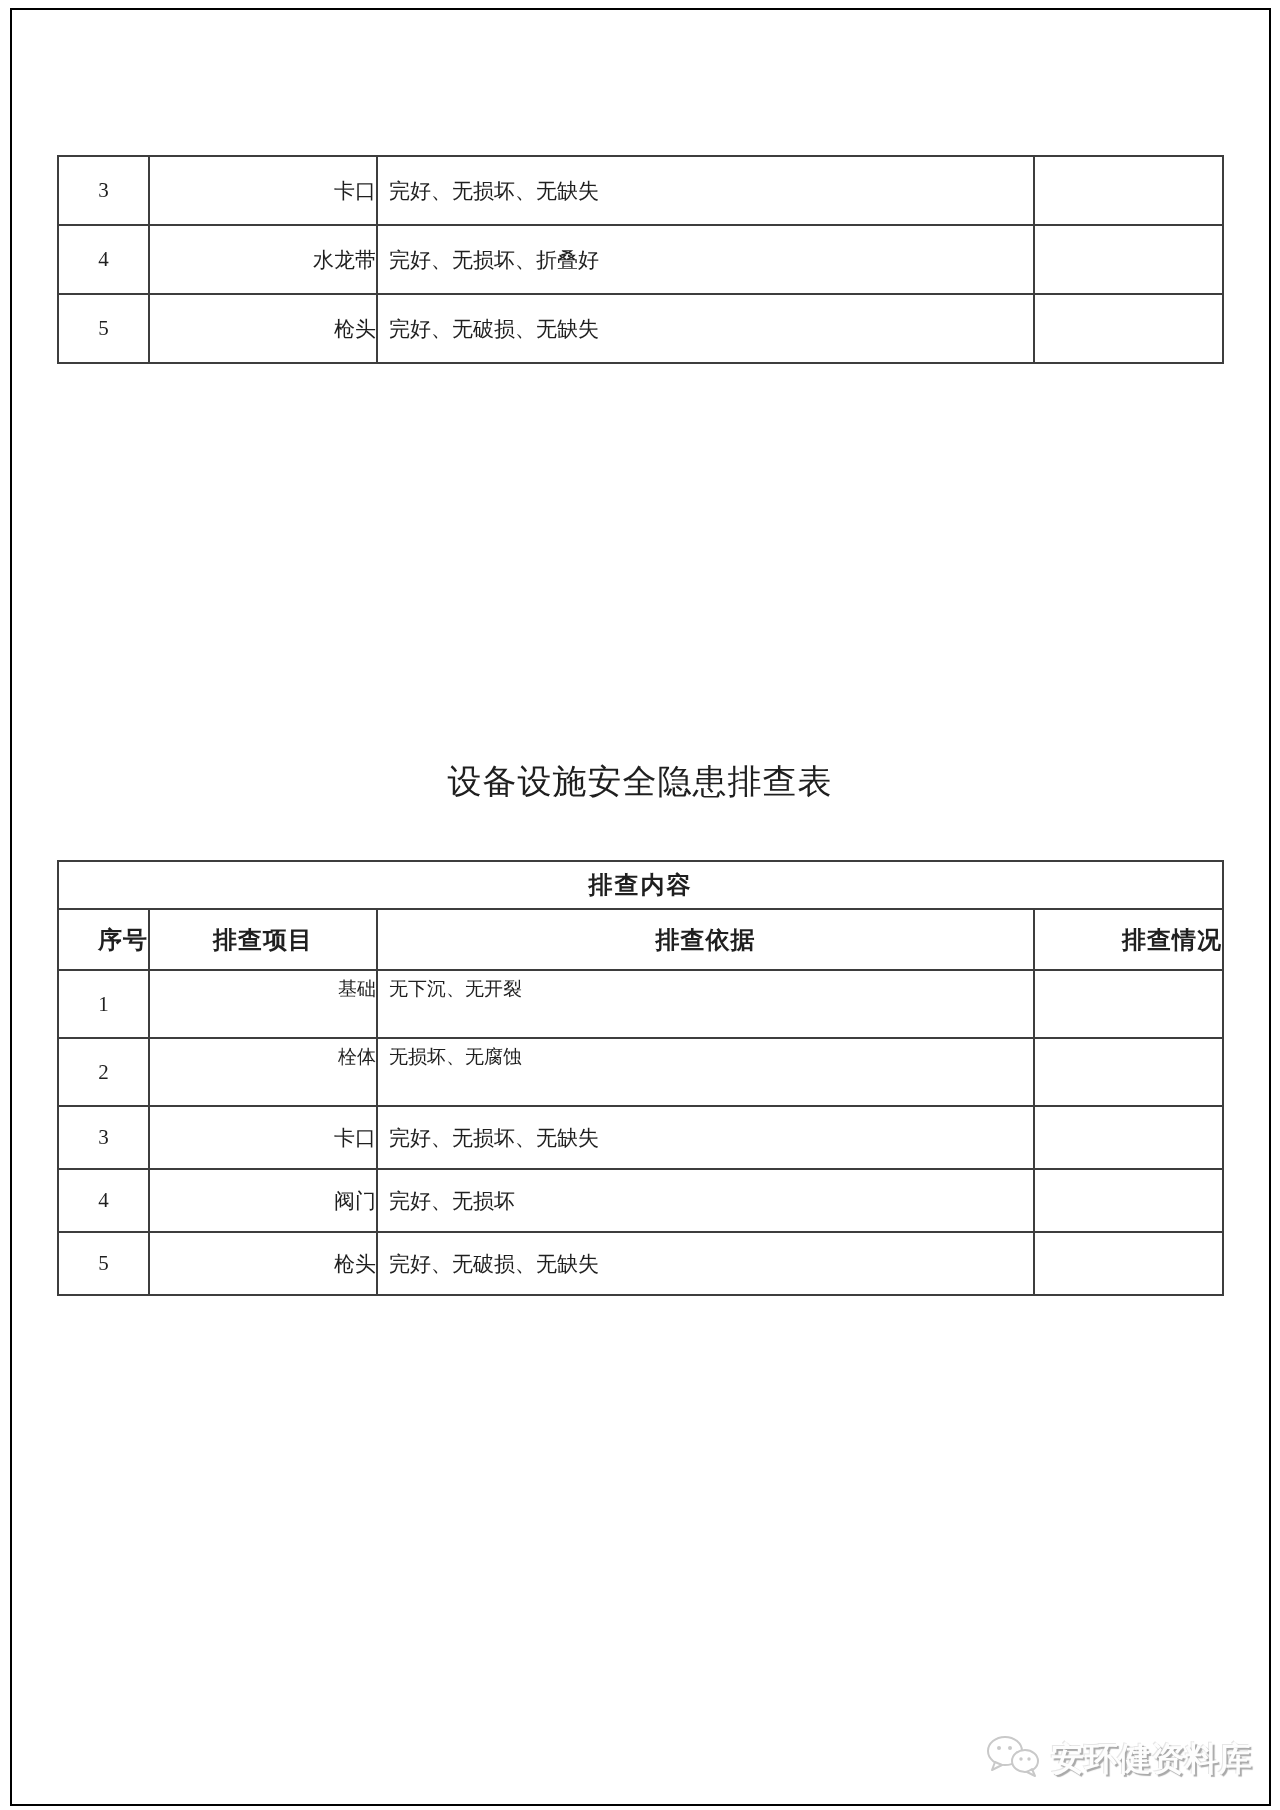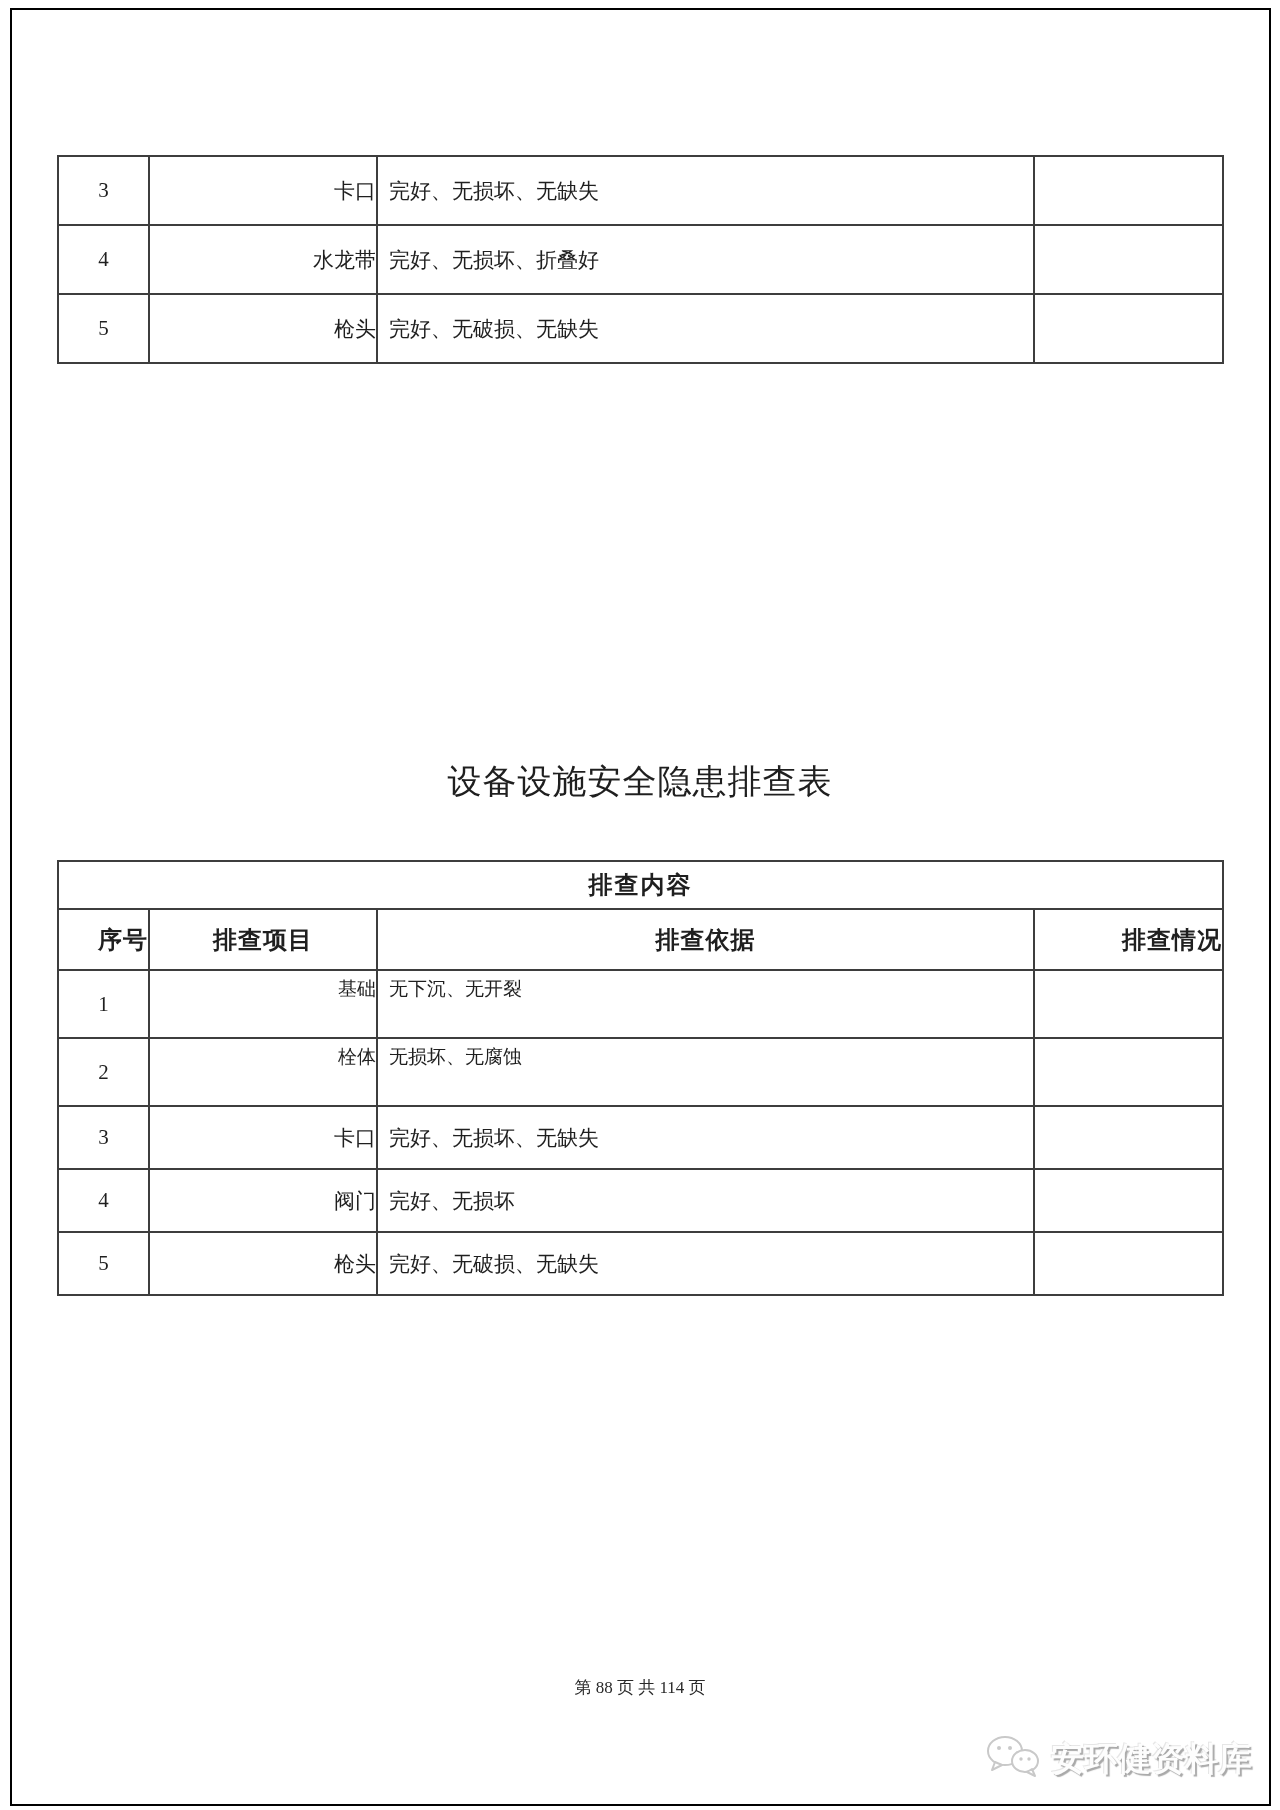--- a/index.html
+++ b/index.html
@@ -191,21 +191,20 @@
         </tr>
         <tr>
           <td class="col-num">5</td>
           <td class="col-item">枪头</td>
           <td class="col-basis">完好、无破损、无缺失</td>
           <td class="col-status"></td>
         </tr>
       </tbody>
   </table>
 
-  <div class="page-footer">第 88 页 共 114 页</div>
 
   <div class="watermark">
     <span>
       <svg width="58" height="46" viewBox="0 0 58 46">
         <g fill="#ffffff" stroke="#c9c9c9" stroke-width="2">
           <ellipse cx="20" cy="17" rx="17" ry="14"></ellipse>
           <path d="M10 28 L7 36 L17 31 Z" stroke-linejoin="round"></path>
           <ellipse cx="40" cy="27" rx="13" ry="11"></ellipse>
           <path d="M47 35 L50 42 L42 38 Z" stroke-linejoin="round"></path>
         </g>

